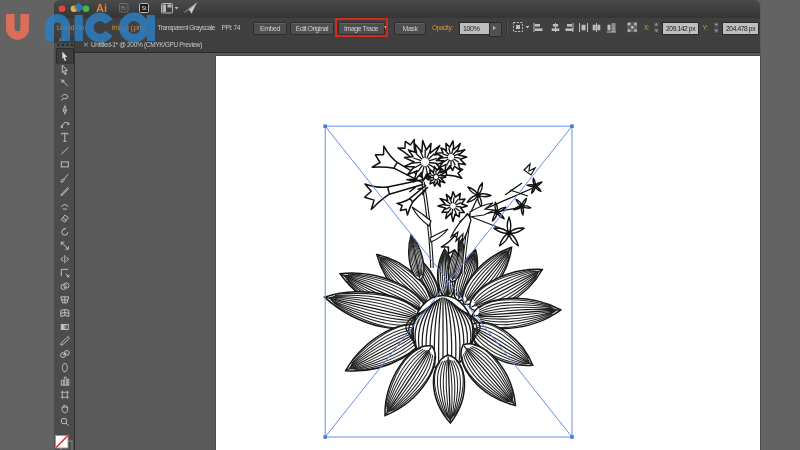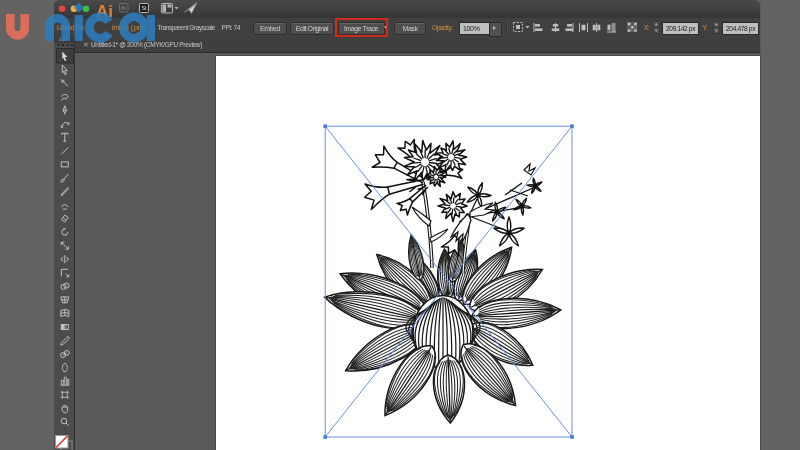--- a/index.html
+++ b/index.html
@@ -14,21 +14,21 @@
   .lbl{position:absolute;top:23.5px;font-size:6.5px;letter-spacing:-0.4px;color:#c8c8c8;}
   .org{color:#d6913c;}
 </style>
 </head>
 <body>
 <div id="stage">
 
   <div class="abs" style="left:54px;top:0;width:706px;height:450px;background:#5a5a5a;border-left:1px solid #2f2f2f;border-radius:6px 6px 0 0;"></div>
 
   <div class="abs" style="left:54px;top:0;width:706px;height:18px;background:linear-gradient(#4a4a4a,#353535);border-bottom:1px solid #262626;border-radius:6px 6px 0 0;"></div>
-  <div class="abs" style="left:96px;top:2px;font-size:17px;font-weight:bold;color:#d9823b;">Ai</div>
+  <div class="abs" style="left:96px;top:2px;font-size:11px;font-weight:bold;color:#d9823b;">Ai</div>
 
   <div class="abs" style="left:54px;top:18px;width:706px;height:19px;background:#404040;border-bottom:1px solid #2d2d2d;"></div>
   <div class="lbl org" style="left:57px;">Linked File</div>
   <div class="lbl org" style="left:112px;font-size:7px;">image (.png</div>
   <div class="lbl" style="left:157.5px;">Transparent Grayscale</div>
   <div class="lbl" style="left:221.5px;">PPI: 74</div>
   <div class="btn" style="left:253px;width:32px;">Embed</div>
   <div class="btn" style="left:290px;width:42px;">Edit Original</div>
   <div class="btn" style="left:337.5px;width:45px;">Image Trace</div>
   <div class="abs" style="left:384px;top:26px;width:0;height:0;border-left:2.6px solid transparent;border-right:2.6px solid transparent;border-top:3.4px solid #b5b5b5;"></div>

